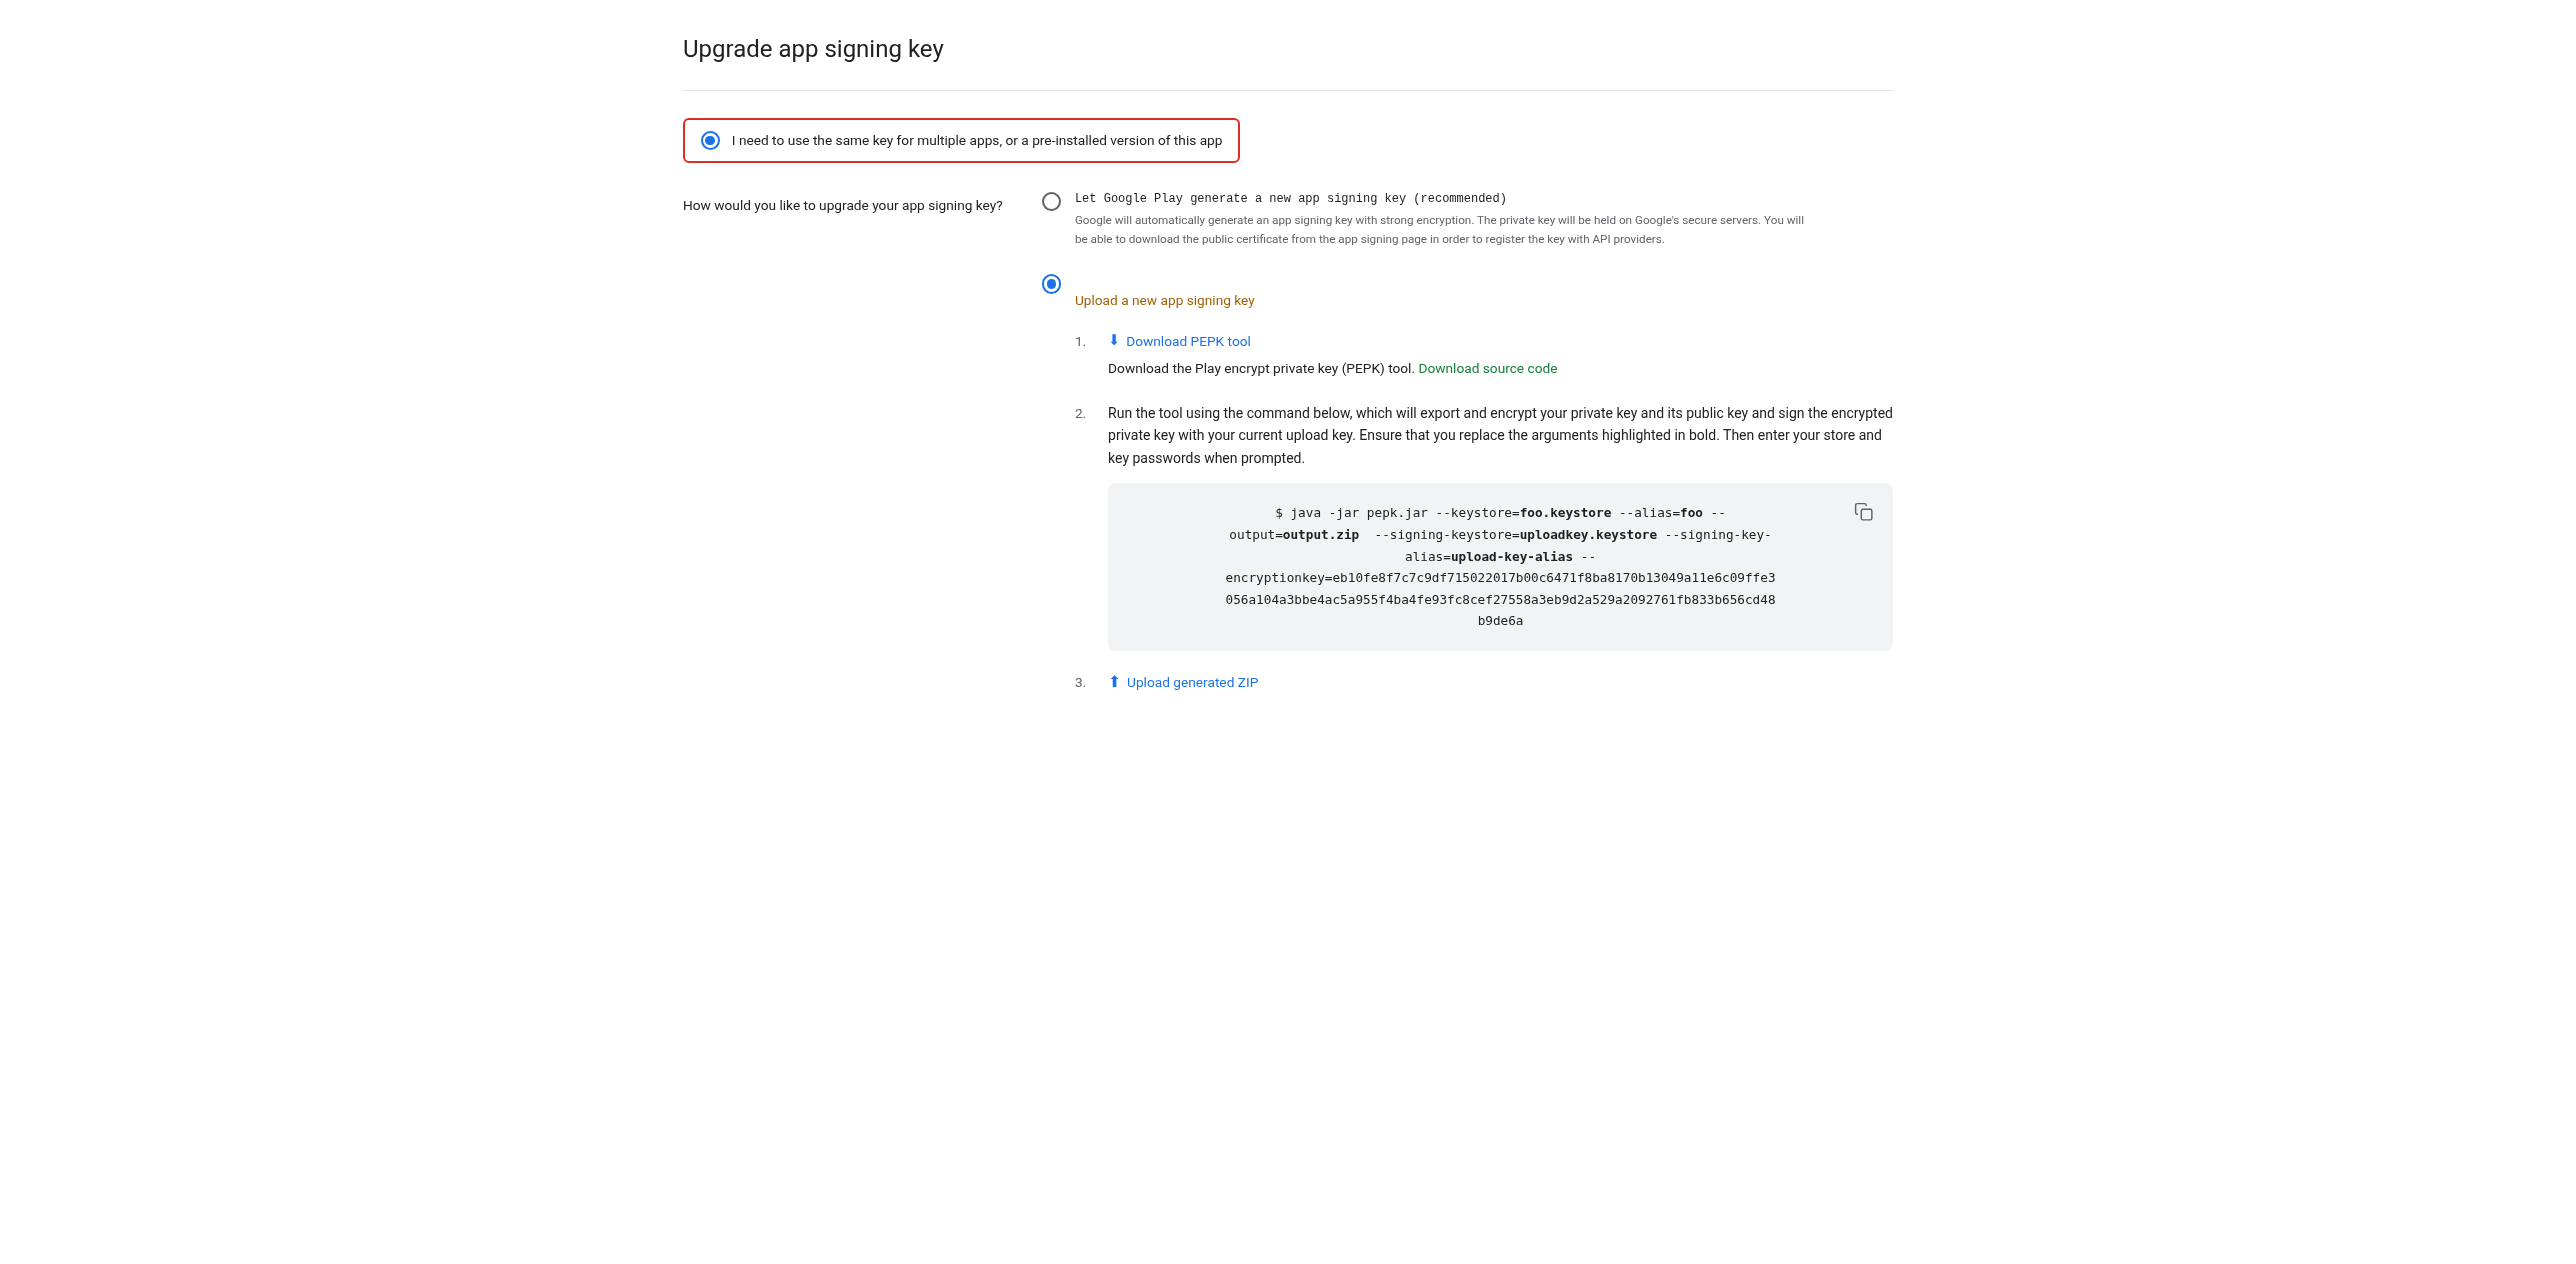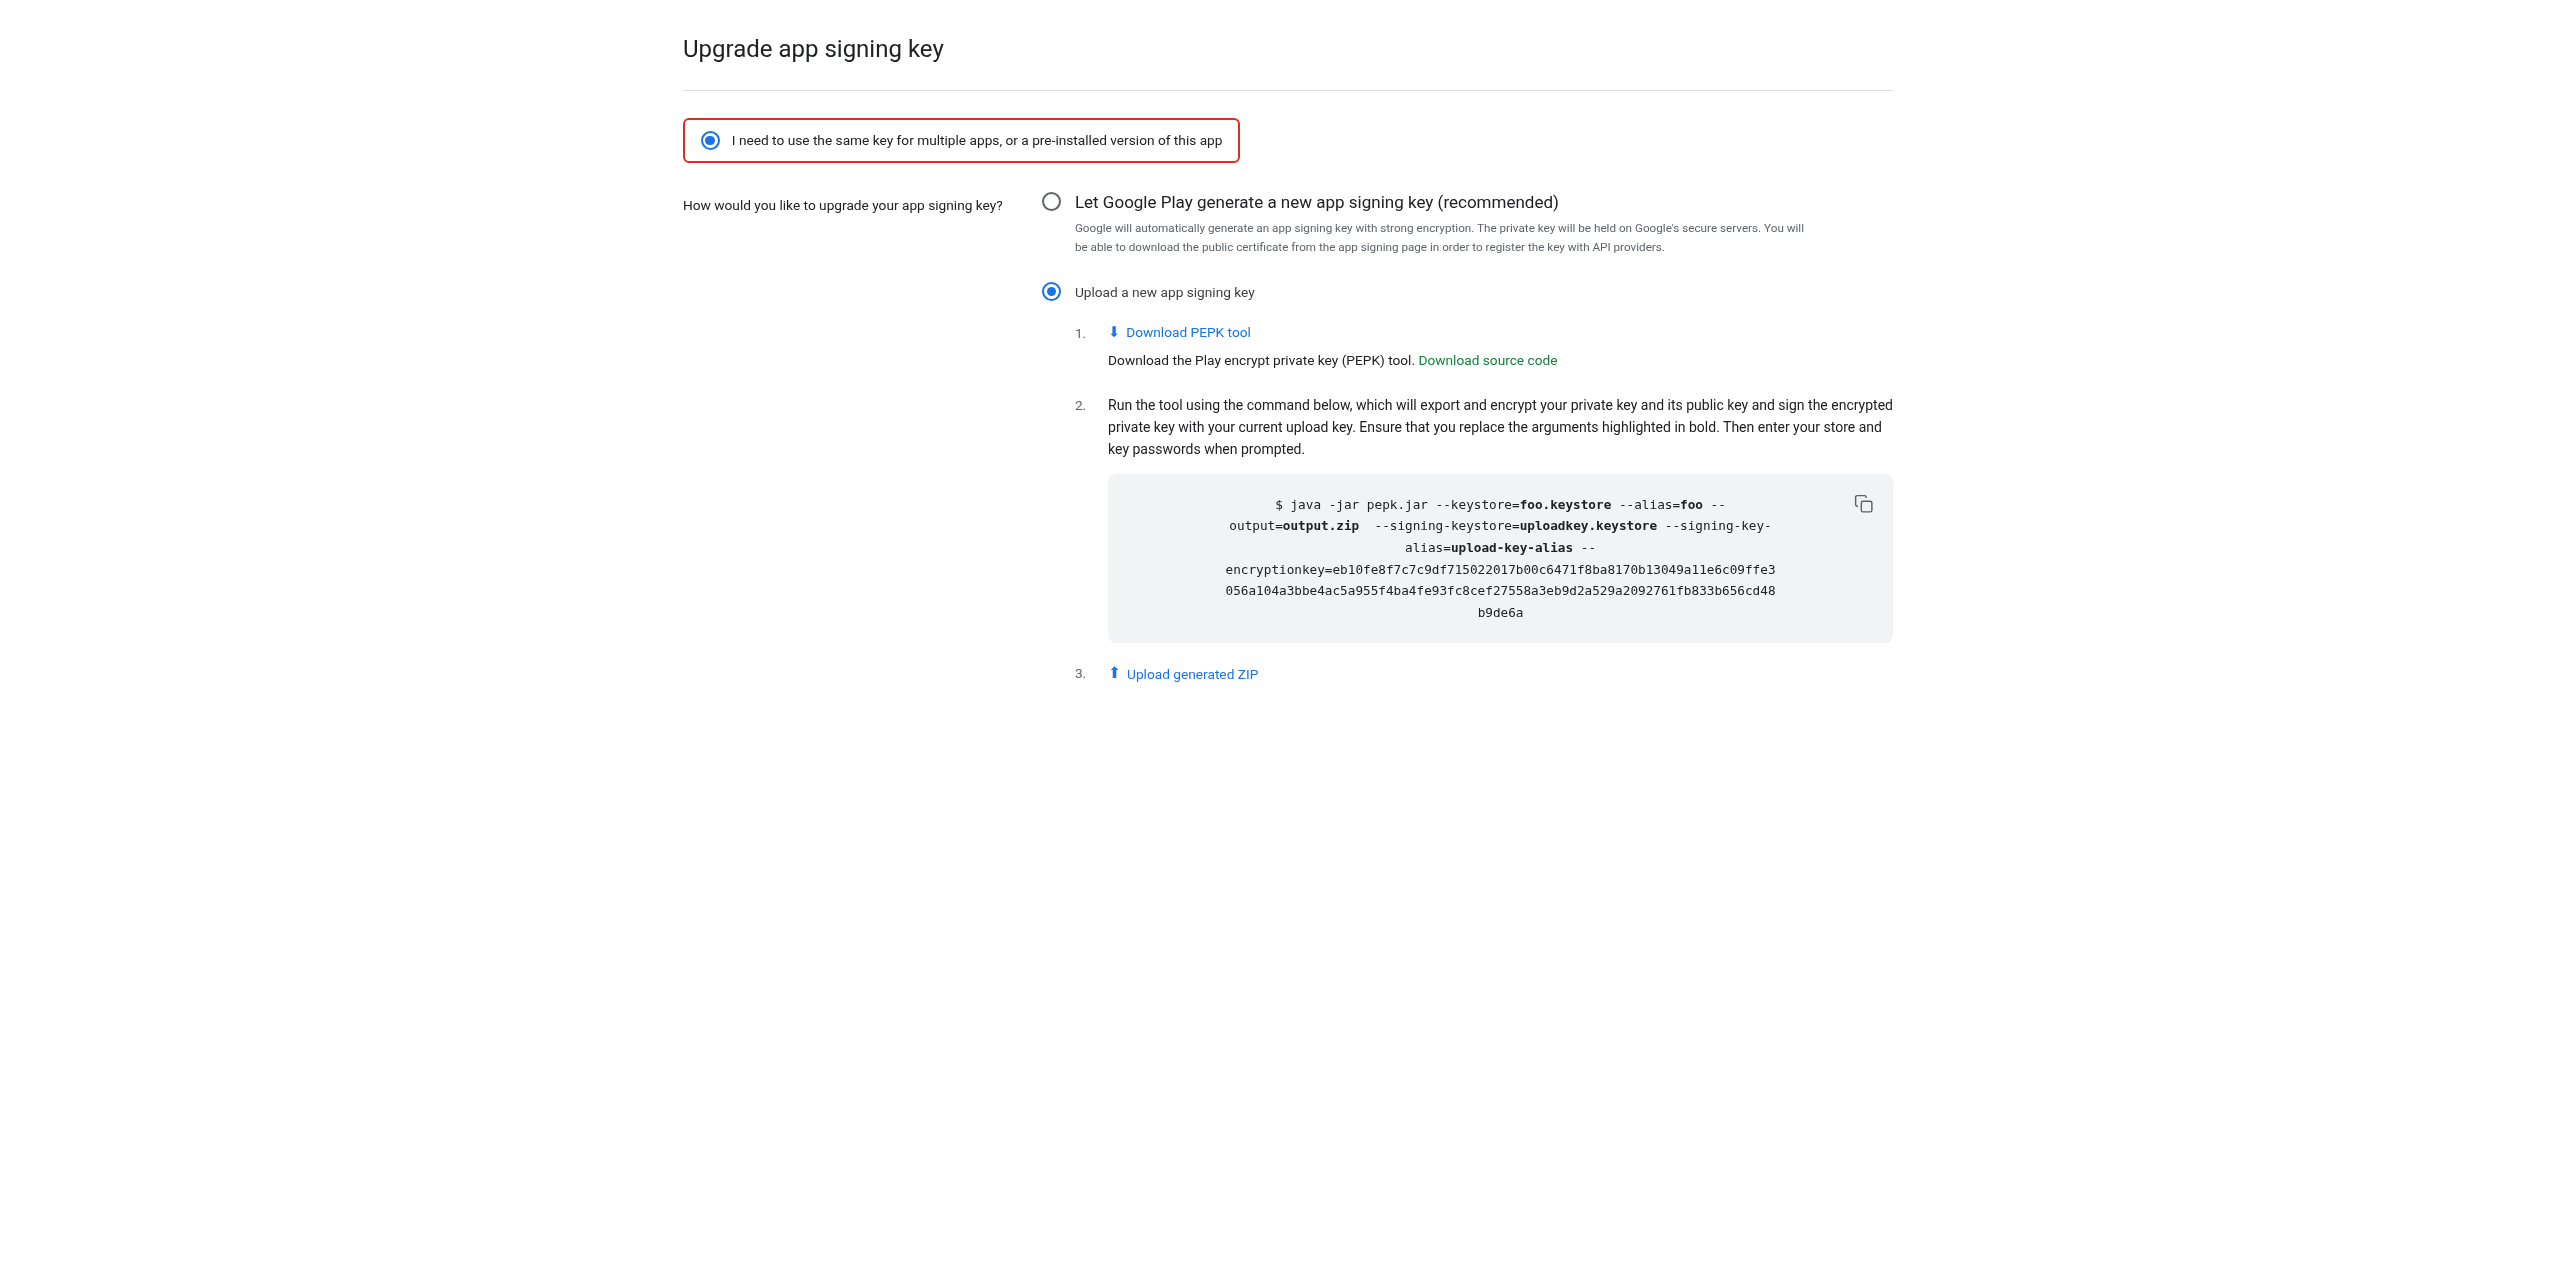--- a/index.html
+++ b/index.html
@@ -83,45 +83,46 @@
       display: flex;
       align-items: flex-start;
       gap: 13.7px;
       margin-bottom: 23.4px;
     }
     .upgrade-option .radio-circle {
       margin-top: 2px;
     }
     .option-desc-block {}
     .option-title {
-      font-size: 17px;
+      font-size: 12px;
       color: #202124;
       margin-bottom: 3.9px;
+      font-family: Liberation Mono, monospace;
     }
     .option-sub {
       font-size: 11.7px;
       color: #5f6368;
       max-width: 732px;
       line-height: 1.6;
     }
     .upload-option {
       display: flex;
       align-items: flex-start;
       gap: 13.7px;
       margin-bottom: 23.4px;
     }
     .upload-option .radio-circle {
       margin-top: 2px;
     }
     .upload-content {}
     .upload-title {
       font-size: 13.7px;
-      color: #404040;
+      color: #a16207;
       margin-bottom: 19.5px;
-      margin-top: 2px;
+      margin-top: 18px;
     }
     .steps-list {
       list-style: none;
       padding: 0;
     }
     .steps-list li {
       display: flex;
       gap: 15.6px;
       margin-bottom: 19.5px;
       align-items: flex-start;

